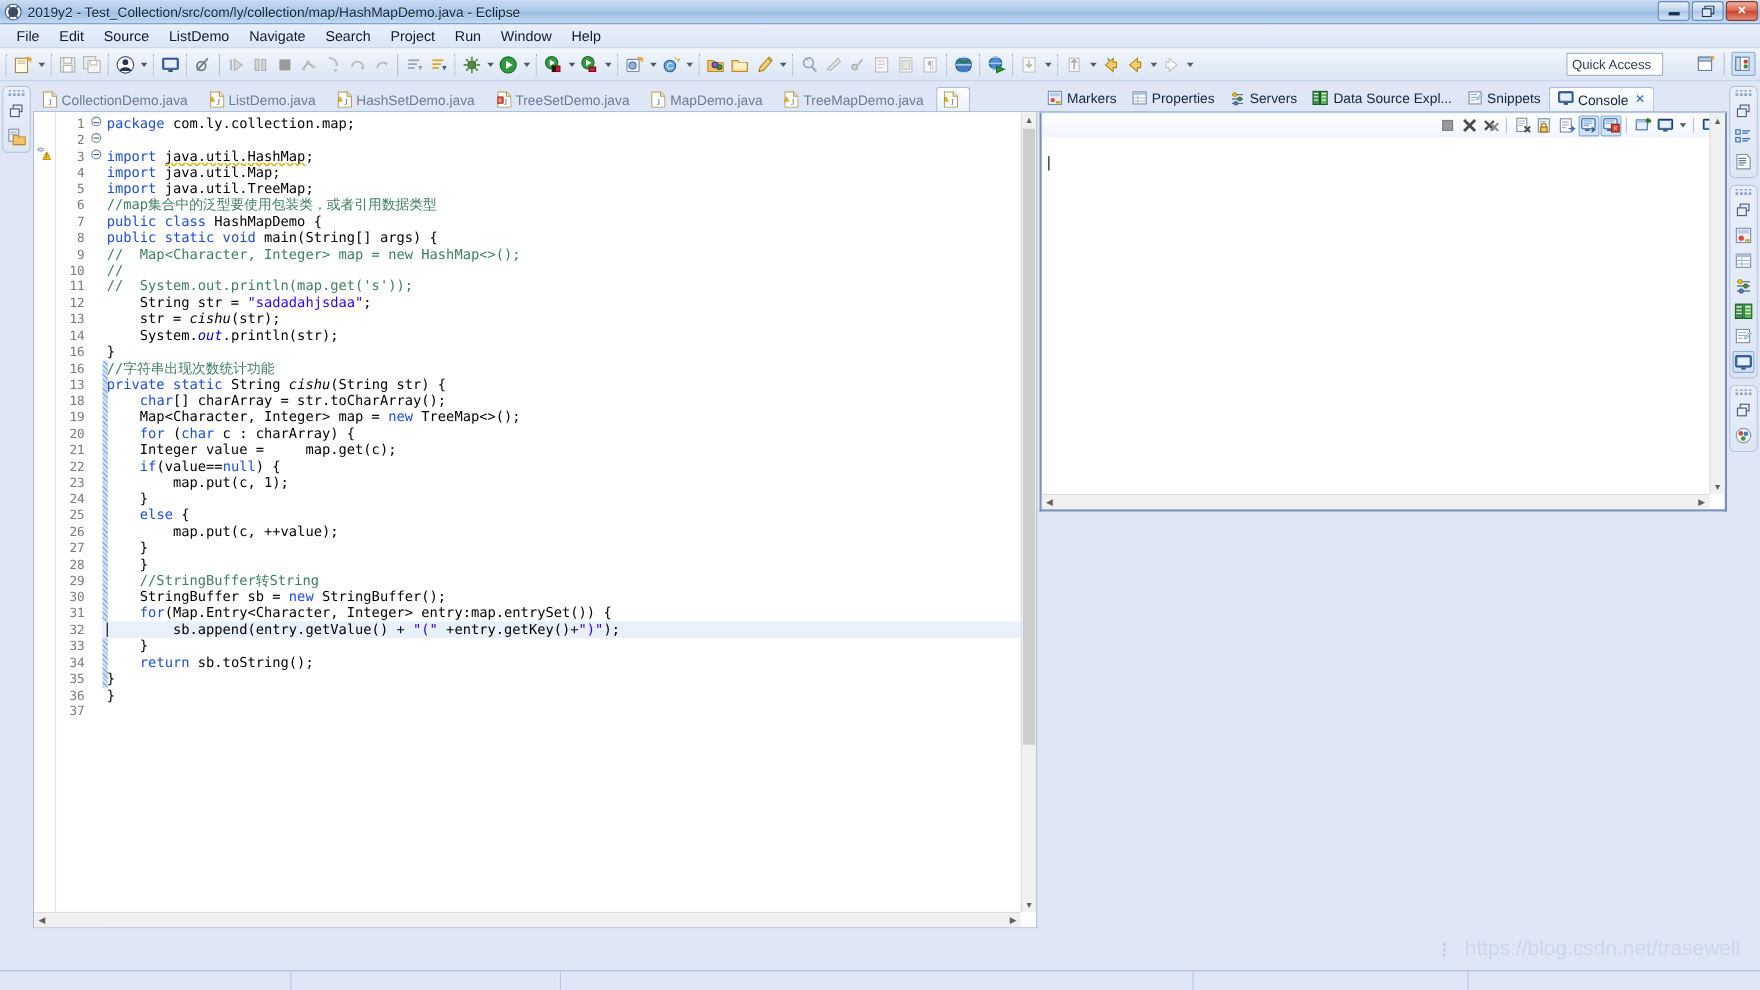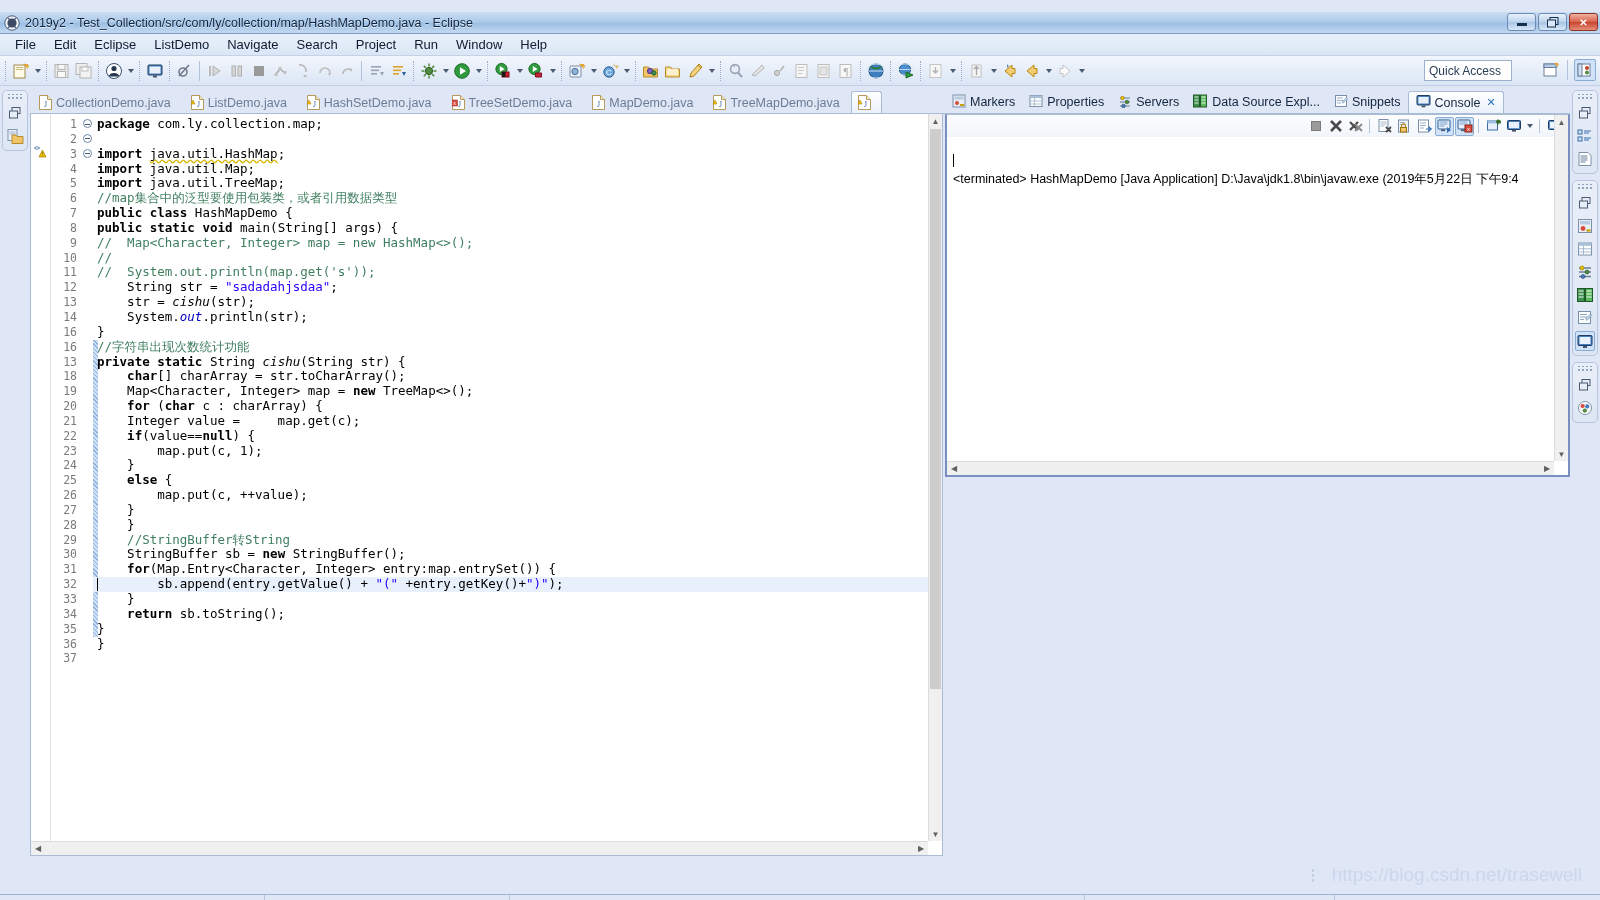--- a/index.html
+++ b/index.html
@@ -11,21 +11,20 @@
     background: #dfe6f5;
   }
 
   
   #titlebar {
     height: 22px;
     background: linear-gradient(to bottom, #c9dcf2 0%, #aecbea 45%, #9dbfe4 55%, #c3d9f1 100%);
     border-bottom: 1px solid #7a9cc6;
     display: flex; align-items: center;
     position: relative;
-    margin-top: 12px;
   }
   #app-icon {
     width: 16px; height: 16px; margin-left: 4px; margin-right: 5px;
     flex: 0 0 auto;
   }
   #title-text {
     font-size: 12.5px; color: #10243e; white-space: nowrap;
     text-shadow: 0 1px 0 rgba(255,255,255,0.6);
   }
   #win-buttons {
@@ -183,21 +182,21 @@
     flex: 1; position: relative;
     padding-top: 3px;
     font-family: "DejaVu Sans Mono", monospace;
     font-size: 12.5px; line-height: 14.85px;
     white-space: pre;
     color: #000;
     overflow: hidden;
   }
   .cline { height: 14.85px; position:relative; padding-left: 4px;}
   .cline.hl { background:#e8f0fb; }
-  .kw   { color:#000000; font-weight:bold; }
+  .kw   { color:#1d4ed8; font-weight:normal; }
   .str  { color:#2a00ff; }
   .cmt  { color:#3f7f5f; }
   .fld  { color:#0000c0; }
   .stat { font-style: italic; }
   .warnsq {
     text-decoration: underline;
     text-decoration-style: wavy;
     text-decoration-color: #d8b400;
     text-decoration-skip-ink: none;
   }
@@ -321,21 +320,21 @@
           <rect x="0.5" y="3" width="8" height="7" fill="#dbe8f8" stroke="#16304f"></rect>
         </svg>
     </div>
     <div class="win-btn close">✕</div>
   </div>
 </div>
 
 <div id="menubar">
   <div class="menu-item">File</div>
   <div class="menu-item">Edit</div>
-  <div class="menu-item">Eclipse</div>
+  <div class="menu-item">Source</div>
   <div class="menu-item">ListDemo</div>
   <div class="menu-item">Navigate</div>
   <div class="menu-item">Search</div>
   <div class="menu-item">Project</div>
   <div class="menu-item">Run</div>
   <div class="menu-item">Window</div>
   <div class="menu-item">Help</div>
 </div>
 
 <div id="toolbar">
@@ -1028,21 +1027,20 @@
         <div class="tb-sep solid" style="height:14px;"></div>
         <div class="cbtn">
           <svg width="16" height="16" viewBox="0 0 16 16">
               <rect x="1.5" y="2.5" width="11" height="9" rx="1" fill="#5a8fcc" stroke="#1f3c62"></rect>
               <rect x="3" y="4" width="8" height="6.2" fill="#eaf3fc"></rect>
             </svg>
         </div>
       </div>
 
       <div id="console-text">
-        <div style="white-space:nowrap;overflow:hidden;">&lt;terminated&gt; HashMapDemo [Java Application] D:\Java\jdk1.8\bin\javaw.exe (2019年5月22日 下午9:4</div>
         <div id="console-caret"></div>
       </div>
 
       <div class="sb-v" style="bottom:14px;">
         <div class="sb-arrow" style="top:0;left:0;right:0;height:14px;">▲</div>
         <div class="sb-arrow" style="bottom:0;left:0;right:0;height:14px;">▼</div>
       </div>
       <div class="sb-h">
         <div class="sb-arrow" style="left:0;top:0;bottom:0;width:14px;">◀</div>
         <div class="sb-arrow" style="right:0;top:0;bottom:0;width:14px;">▶</div>

